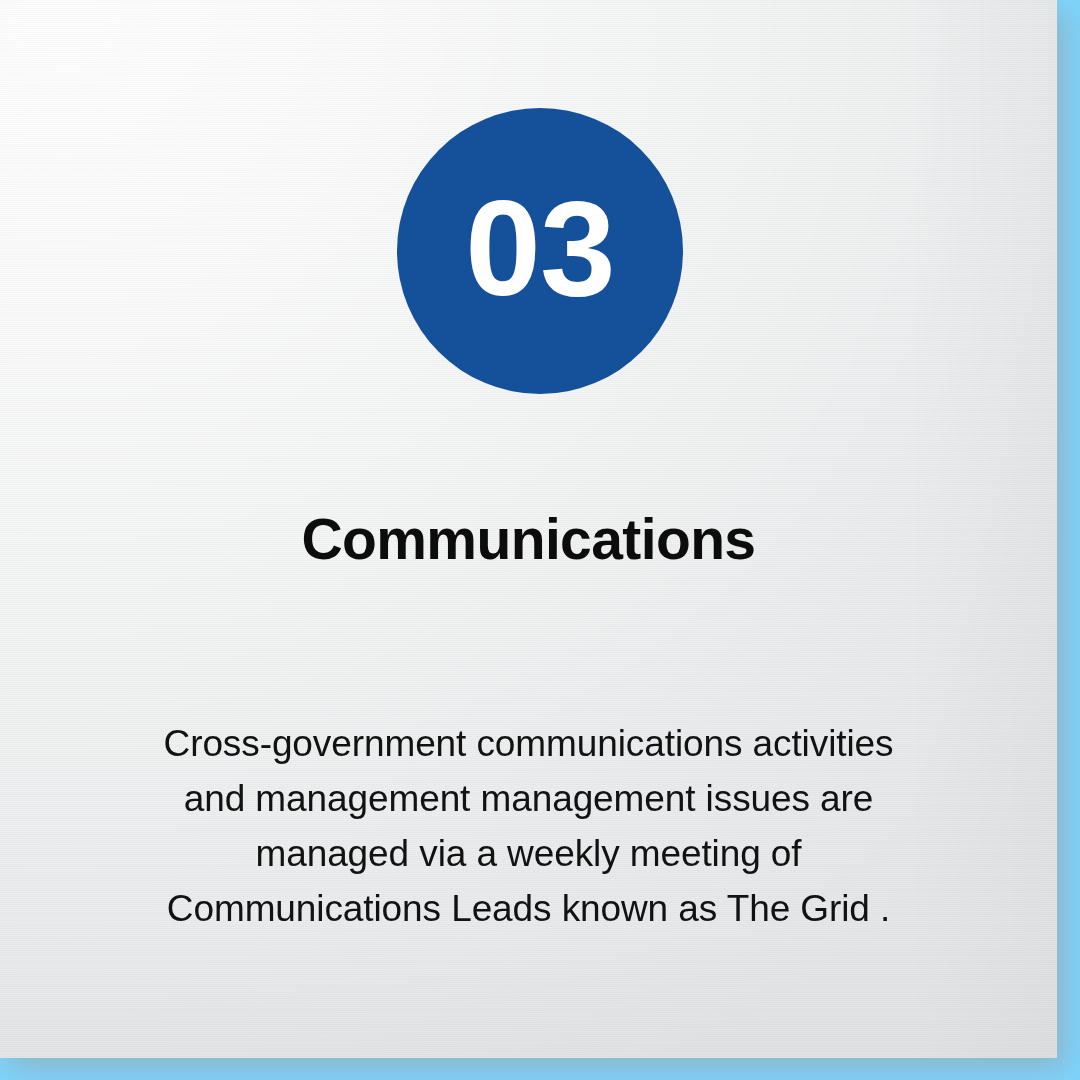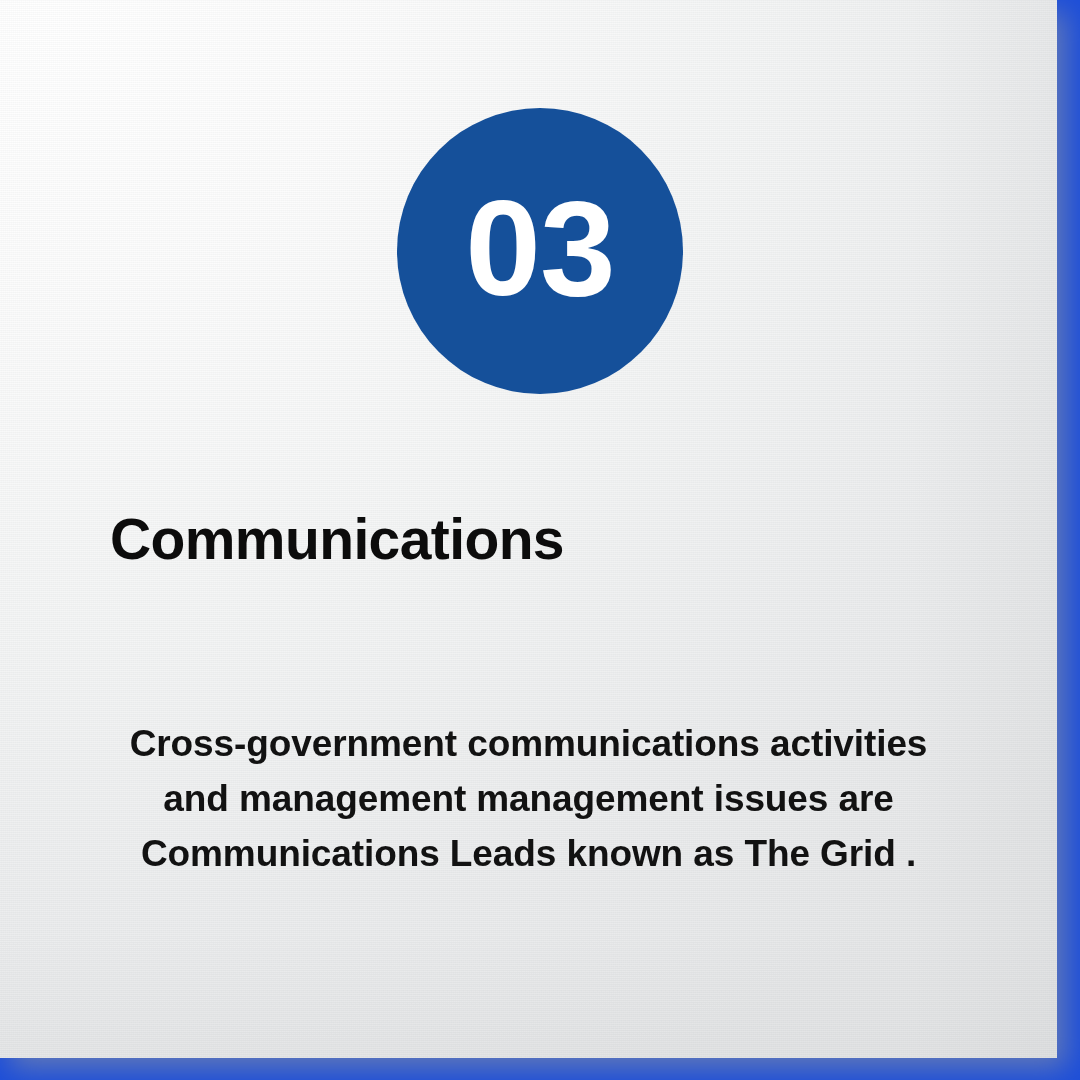--- a/index.html
+++ b/index.html
@@ -10,21 +10,21 @@
     overflow: hidden;
     background: #ffffff;
     font-family: "Liberation Sans", sans-serif;
   }
 
   
   #stage {
     position: relative;
     width: 1080px;
     height: 1080px;
-    background: #1d4ed8;
+    background: #7dd3fc;
   }
 
   
   #card-shadow {
     position: absolute;
     left: 10px;
     top: 12px;
     width: 1056px;
     height: 1056px;
     background: #9a9c9e;
@@ -97,40 +97,41 @@
     margin-top: -6px;
     user-select: none;
   }
 
   
   #section-title {
     position: absolute;
     left: 110px;
     top: 498px;
     width: 837px;
+    text-align: center;
     color: #0c0c0c;
     font-family: "Liberation Sans", sans-serif;
     font-size: 57px;
     font-weight: 700;
     line-height: 82px;
     letter-spacing: -0.6px;
   }
   #section-title .tline { display: block; }
 
   
   #section-body {
     position: absolute;
     left: 110px;
     top: 716px;
     width: 837px;
     text-align: center;
     color: #121212;
     font-family: "Liberation Sans", sans-serif;
     font-size: 37px;
-    font-weight: 700;
+    font-weight: 400;
     line-height: 55px;
     letter-spacing: -0.1px;
   }
   #section-body .bline { display: block; white-space: pre; }
 </style>
 </head>
 <body>
 
 <div id="stage">
 
@@ -146,18 +147,19 @@
         <span id="step-number">03</span>
       </div>
 
       <div id="section-title">
         <span class="tline">Communications</span>
       </div>
 
       <div id="section-body">
         <span class="bline">Cross-government communications activities</span>
         <span class="bline">and management management issues are</span>
+        <span class="bline">managed via a weekly meeting of</span>
         <span class="bline">Communications Leads known as The Grid .</span>
       </div>
 
     </div>
   </div>
 </div>
 
 </body></html>

